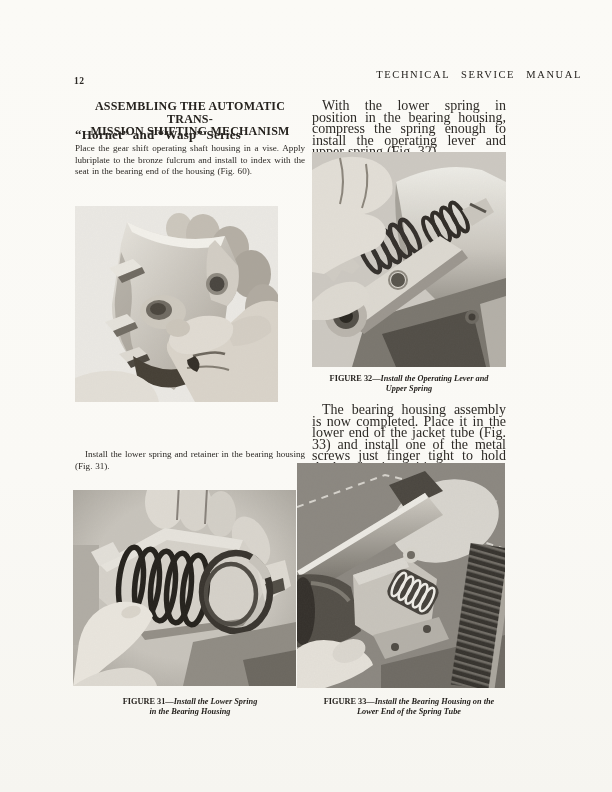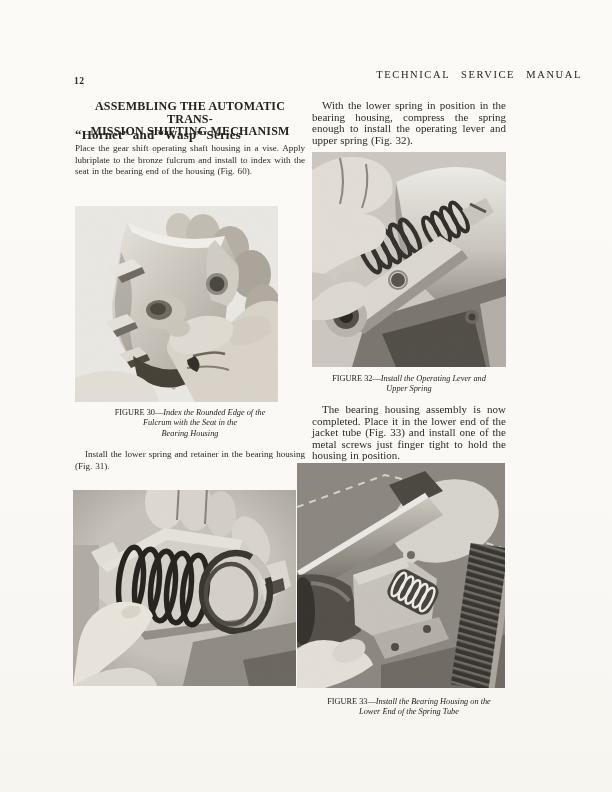--- a/index.html
+++ b/index.html
@@ -33,26 +33,26 @@
     white-space:pre-line; letter-spacing:.2px; color:#26231f;
   }
   .series-heading {
     margin:0; font-size:13px; font-weight:bold; letter-spacing:.2px; color:#26231f;
   }
   .para {
     margin:0; width:100%;
     font-size:9.1px; line-height:11.6px;
     text-align:justify; text-align-last:left; word-spacing:.5px;
   }
-  .col-right .para { font-size:11px; }
+  .col-right .para { font-size:14px; }
   .indent { text-indent:10px; }
   figure.photo { margin:0; line-height:0; }
   .caption {
     margin:0; width:100%; text-align:center;
-    font-size:8.3px; line-height:10.4px; font-weight:normal; color:#26231f;
+    font-size:8.3px; line-height:10.4px; font-weight:bold; color:#26231f;
   }
   .caption .cap-text { font-style:italic; white-space:pre-line; }
   .cap-wide { width:208px !important; margin-left:-7px; }
   svg { display:block; }
 </style>
 </head>
 <body>
 
 <div class="page">
 
@@ -113,23 +113,20 @@
           <ellipse cx="103" cy="122" rx="12" ry="9" fill="#cbc5ba"></ellipse>
           <path d="M118,150 Q140,144 150,148" stroke="#6d675d" stroke-width="2.5" fill="none"></path>
           <path d="M112,162 Q138,158 154,164" stroke="#837d72" stroke-width="2" fill="none"></path>
           <path d="M120,150 Q128,158 122,166 Q112,162 112,154 Z" fill="#332e27"></path>
         </g>
         <path d="M0,196 L0,172 Q30,160 58,168 Q80,176 84,196 Z" fill="#e2ded6"></path>
         <rect width="203" height="196" filter="url(#gr30)" opacity=".55"></rect>
       </svg>
     </figure>
 
-    <p class="caption abs" style="top:308px"><span class="cap-label">FIGURE 30—</span><span class="cap-text">Index the Rounded Edge of the
-Fulcrum with the Seat in the
-Bearing Housing</span></p>
 
     <p class="para indent abs" style="top:349px">Install the lower spring and retainer in the bearing housing (Fig. 31).</p>
 
     <figure class="photo abs" style="top:390px; left:-2px">
       <svg width="223" height="196" viewBox="0 0 223 196">
         <defs>
           <radialGradient id="g31v" cx=".5" cy=".45" r=".75">
             <stop offset=".55" stop-color="#c7c3bb"></stop>
               <stop offset="1" stop-color="#a39f97"></stop>
           </radialGradient>
@@ -171,20 +168,22 @@
         <path d="M170,170 L223,160 L223,196 L176,196 Z" fill="#6b675f"></path>
         <g>
           <path d="M0,196 L6,152 Q14,118 46,112 Q74,110 80,126 Q70,148 44,168 Q22,184 14,196 Z" fill="#e9e5dd"></path>
           <ellipse cx="58" cy="122" rx="10" ry="6" fill="#d9d4ca" transform="rotate(-15 58 122)"></ellipse>
           <path d="M0,196 Q30,176 60,178 Q80,182 84,196 Z" fill="#ddd9d1"></path>
         </g>
         <rect width="223" height="196" filter="url(#gr31)" opacity=".55"></rect>
       </svg>
     </figure>
 
+    <p class="caption abs" style="top:597px"><span class="cap-label">FIGURE 31—</span><span class="cap-text">Install the Lower Spring
+in the Bearing Housing</span></p>
   </div>
 
   <div class="col col-right">
 
     <p class="para indent abs" style="top:0">With the lower spring in position in the bearing housing, compress the spring enough to install the operating lever and upper spring (Fig. 32).</p>
 
     <figure class="photo abs" style="top:52px">
       <svg width="194" height="215" viewBox="0 0 194 215">
         <defs>
           <linearGradient id="g32c" x1="0" y1="0" x2="0" y2="1">

